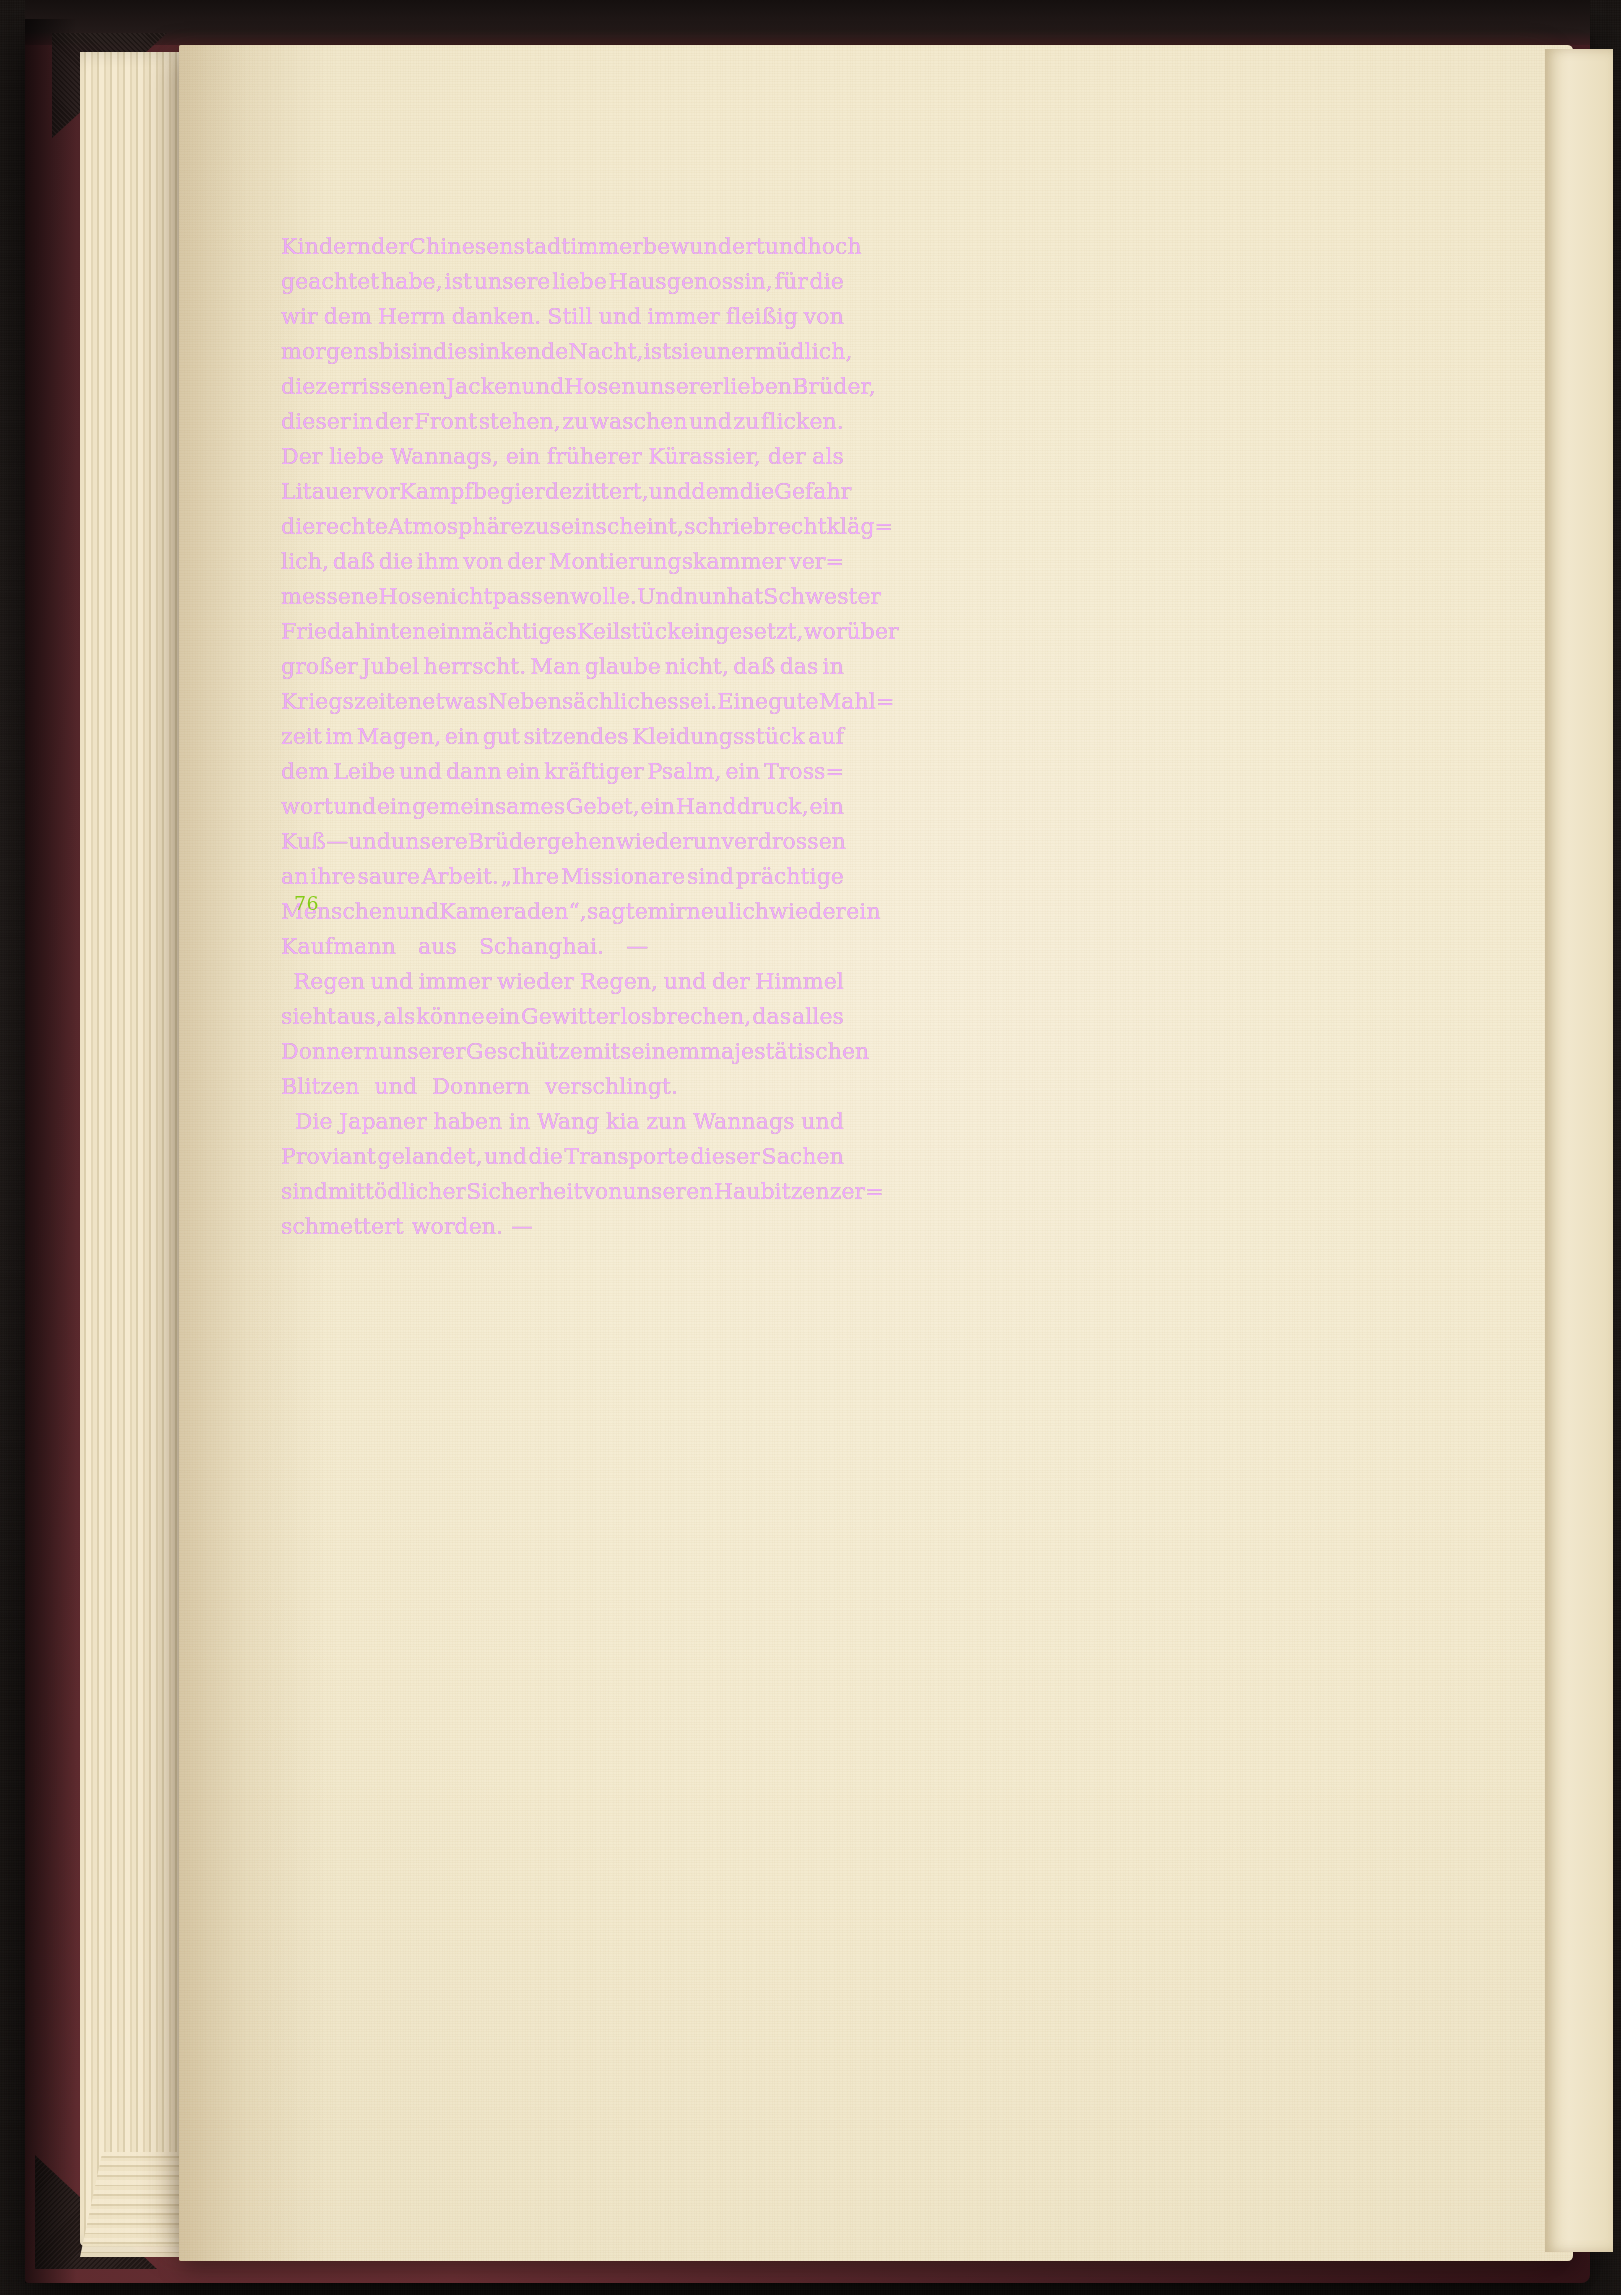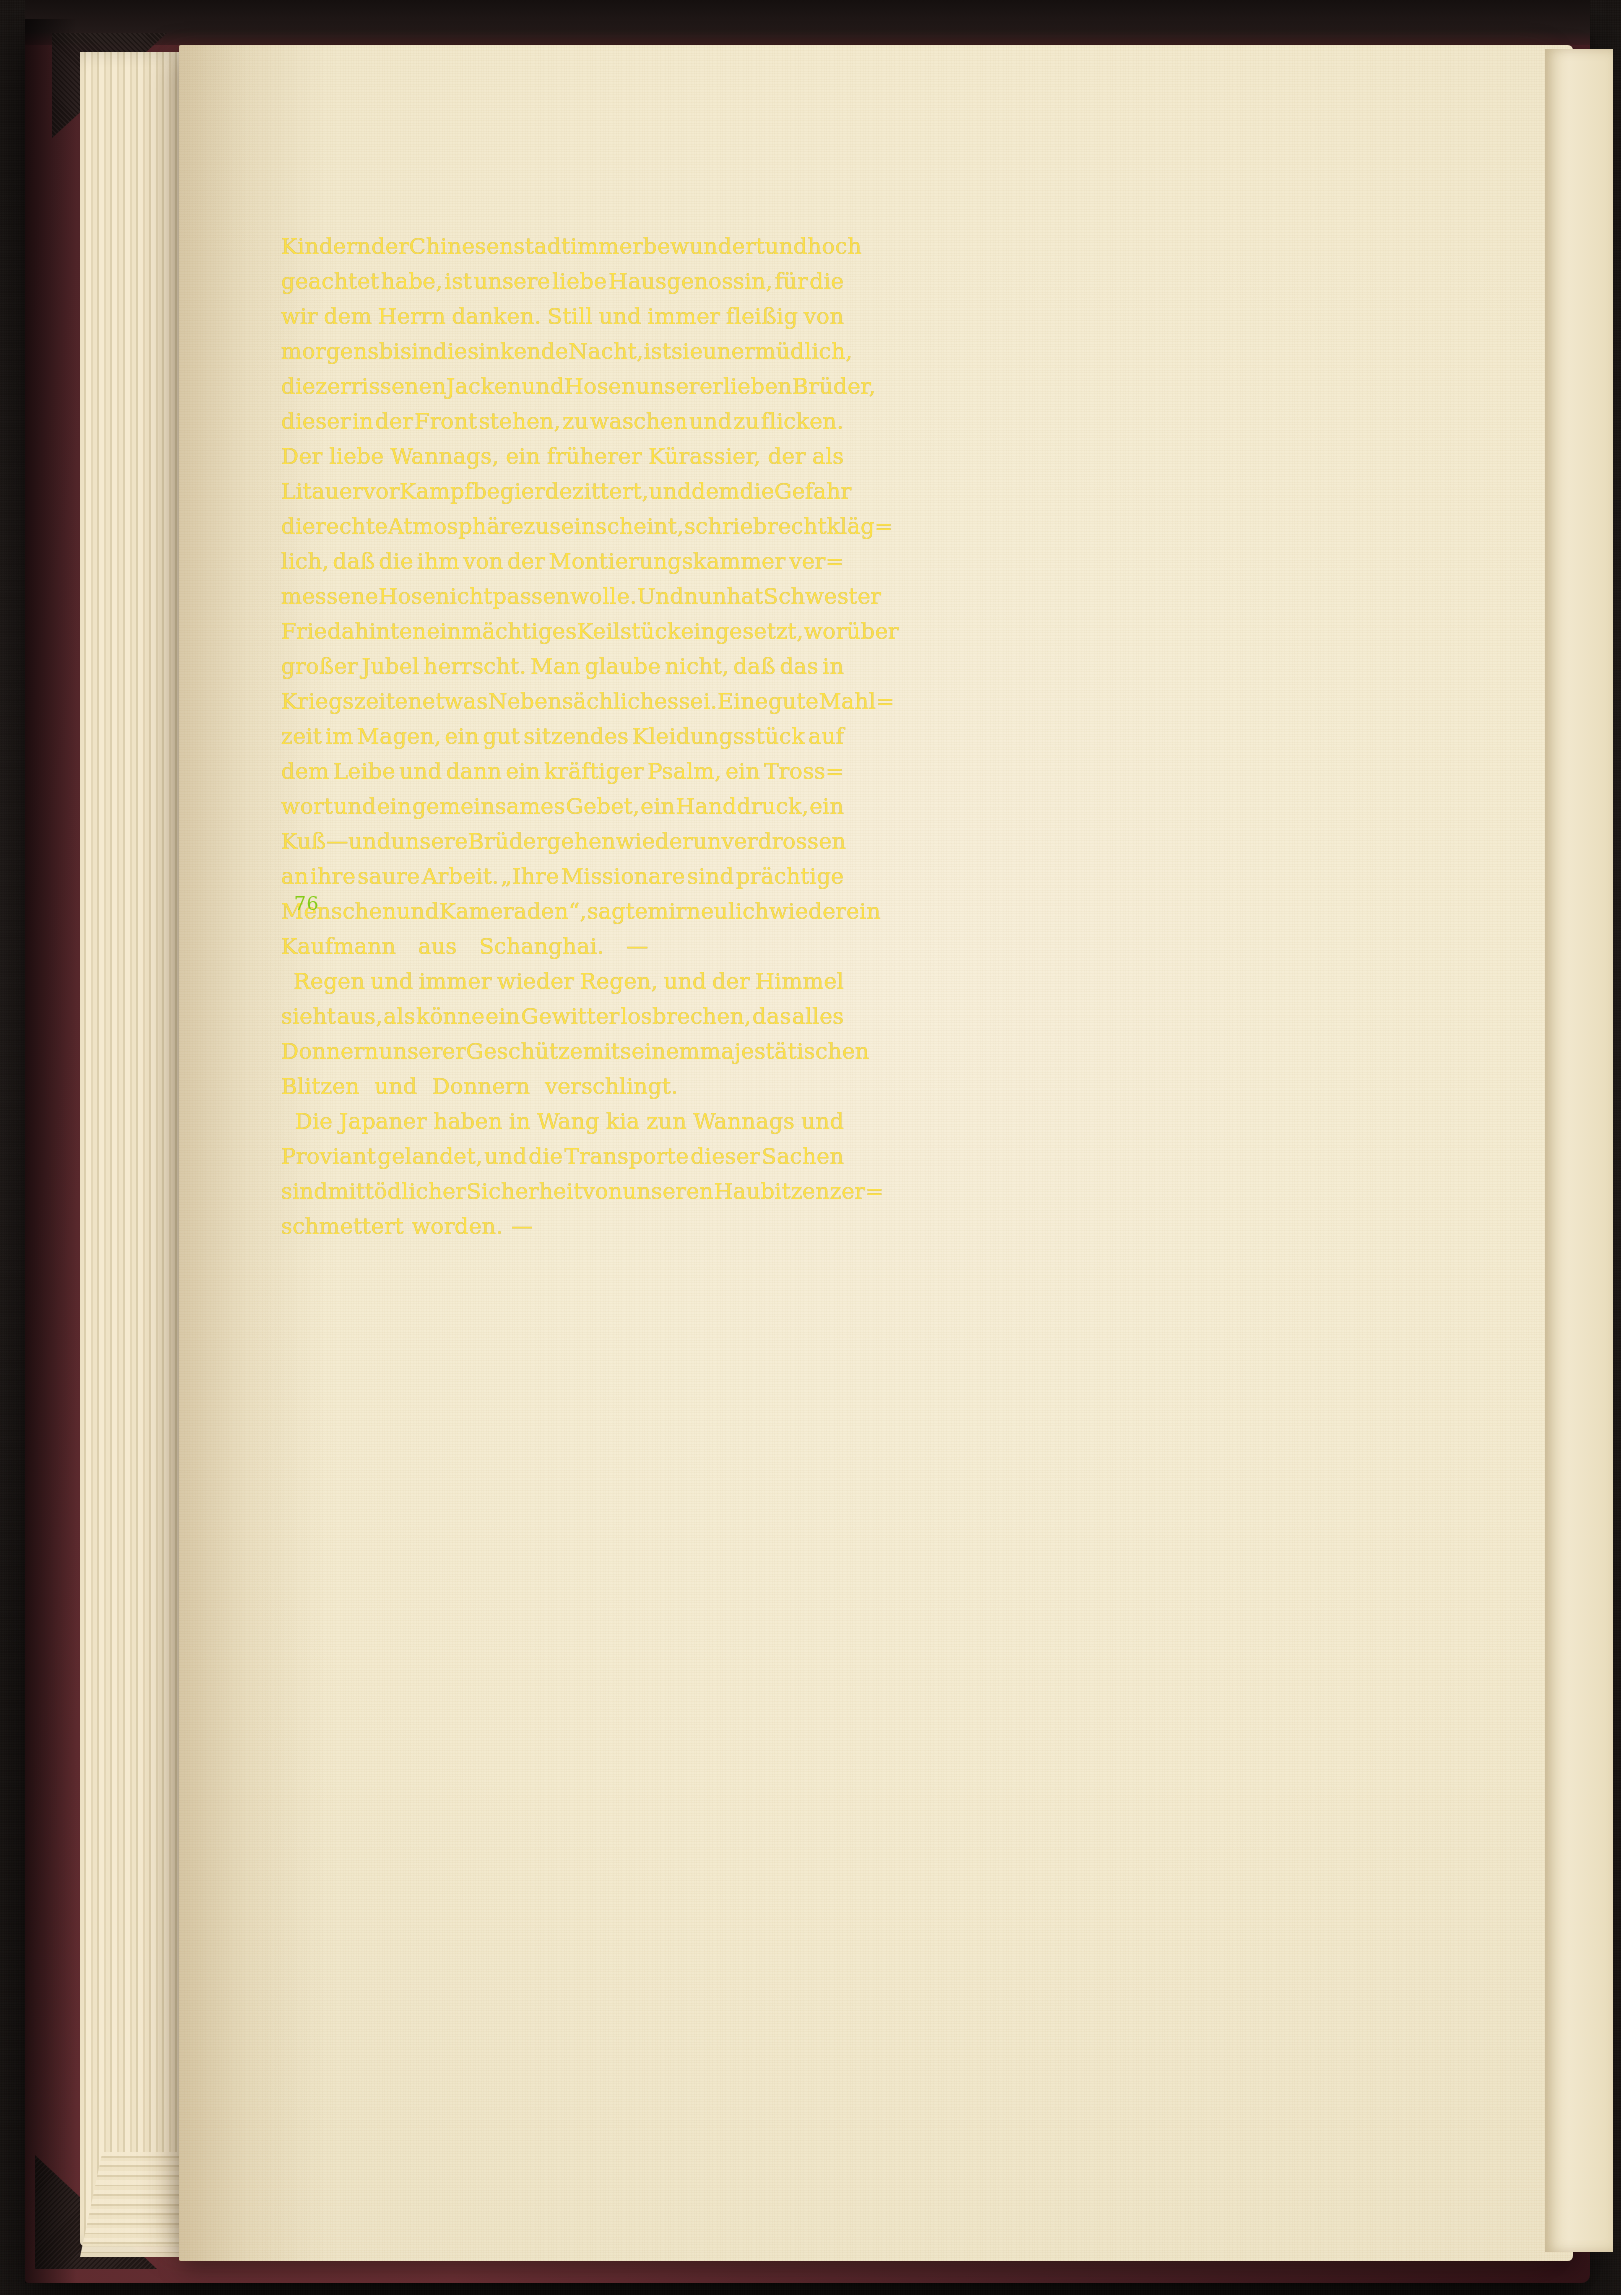--- a/index.html
+++ b/index.html
@@ -155,21 +155,21 @@
     width: 563px;
   }
   .tline {
     display: flex;
     justify-content: space-between;
     font-family: "DejaVu Serif", "Liberation Serif", serif;
     font-size: 22px;
     line-height: 35px;
     letter-spacing: 0.1px;
     white-space: pre;
-    color: #fde047;
+    color: #f0abfc;
     text-shadow: 0 0 0.5px rgba(74,56,41,.45);
   }
   .tline.last,
   .tline.noj {
     justify-content: flex-start;
   }
   .tline .w {
     display: inline-block;
   }
   .pagenum {

